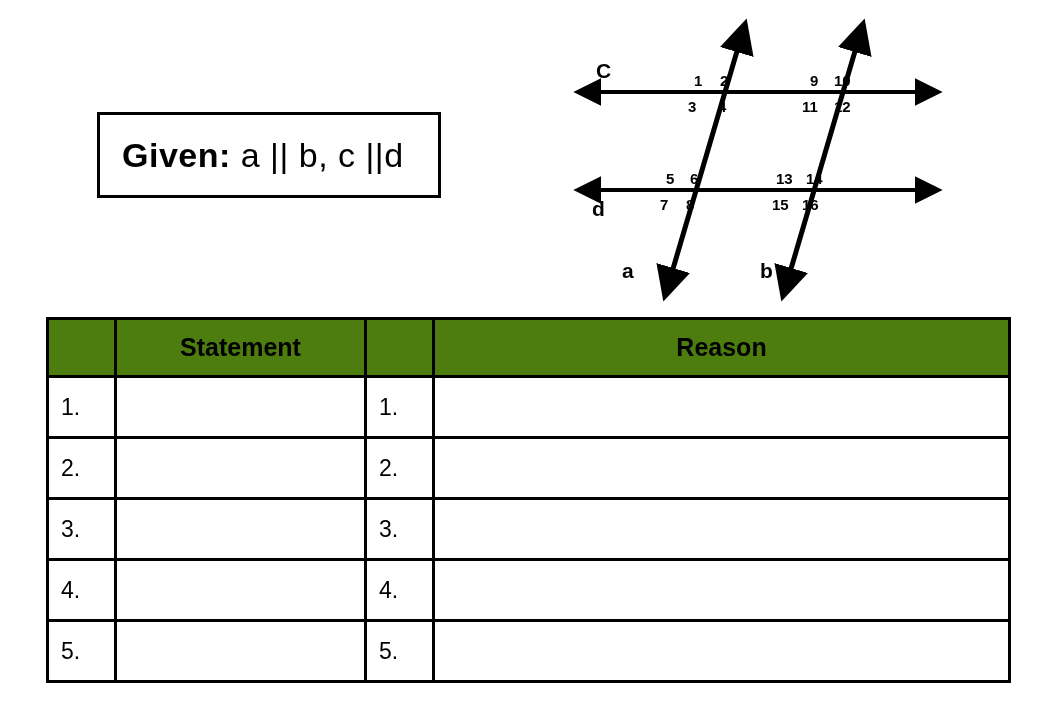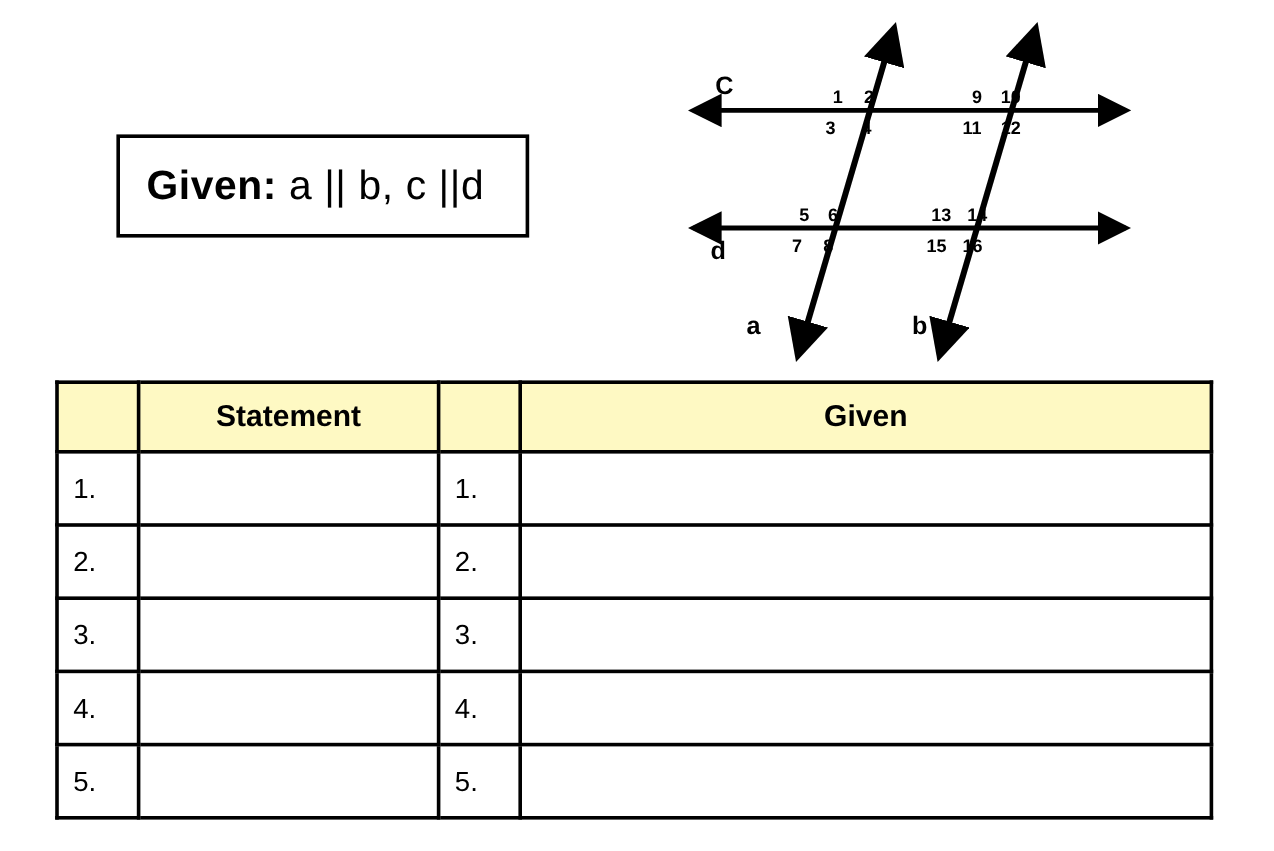--- a/index.html
+++ b/index.html
@@ -70,21 +70,21 @@
     width: 962px;
     border-collapse: collapse;
     table-layout: fixed;
   }
   #proof-table td, #proof-table th {
     border: 3px solid #000000;
     box-sizing: border-box;
     padding: 0;
   }
   #proof-table thead th {
-    background: #fef9c3;
+    background: #4d7c0f;
     height: 58px;
     font-size: 25px;
     font-weight: bold;
     text-align: center;
     vertical-align: middle;
   }
   #proof-table tbody td {
     height: 61px;
     vertical-align: middle;
   }
@@ -154,21 +154,21 @@
     <text class="fig-num" x="242" y="202">16</text>
   </svg>
 </div>
 
 <table id="proof-table">
   <thead>
     <tr>
       <th class="col-num"></th>
       <th class="col-statement">Statement</th>
       <th class="col-num"></th>
-      <th class="col-reason">Given</th>
+      <th class="col-reason">Reason</th>
     </tr>
   </thead>
   <tbody>
     <tr>
       <td class="col-num num-cell">1.</td>
       <td class="col-statement blank-cell"></td>
       <td class="col-num num-cell">1.</td>
       <td class="col-reason blank-cell"></td>
     </tr>
     <tr>

